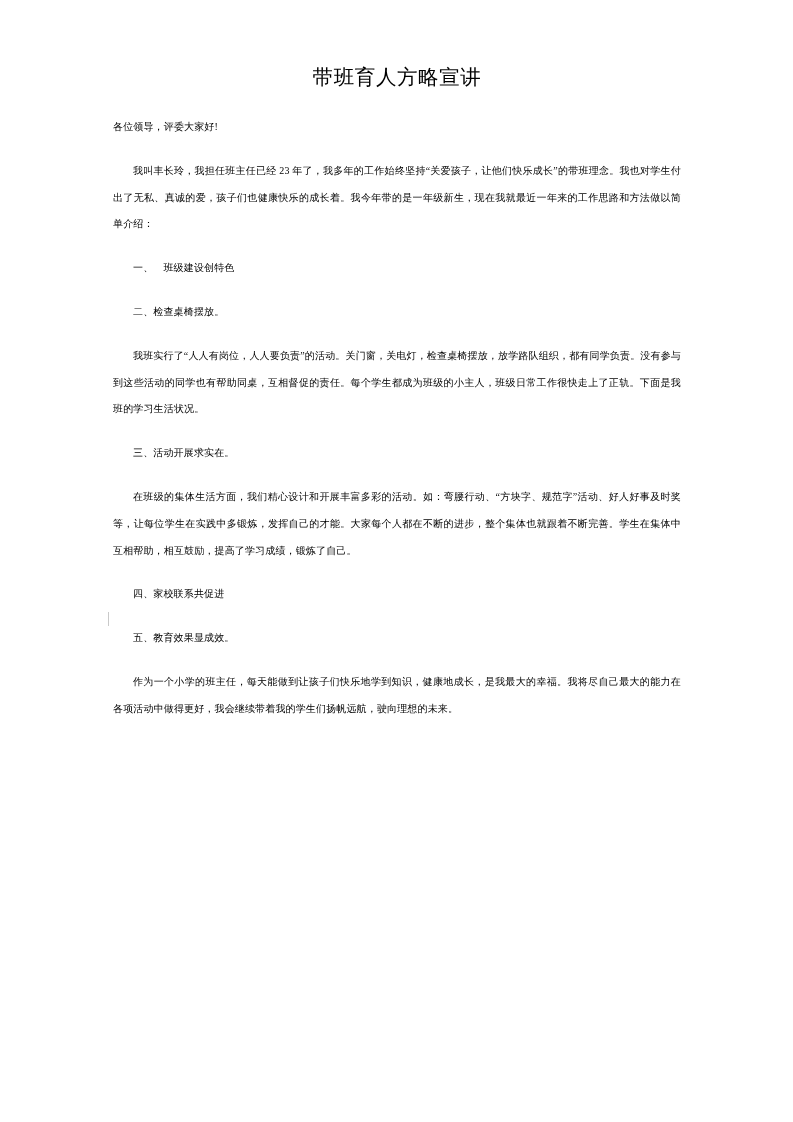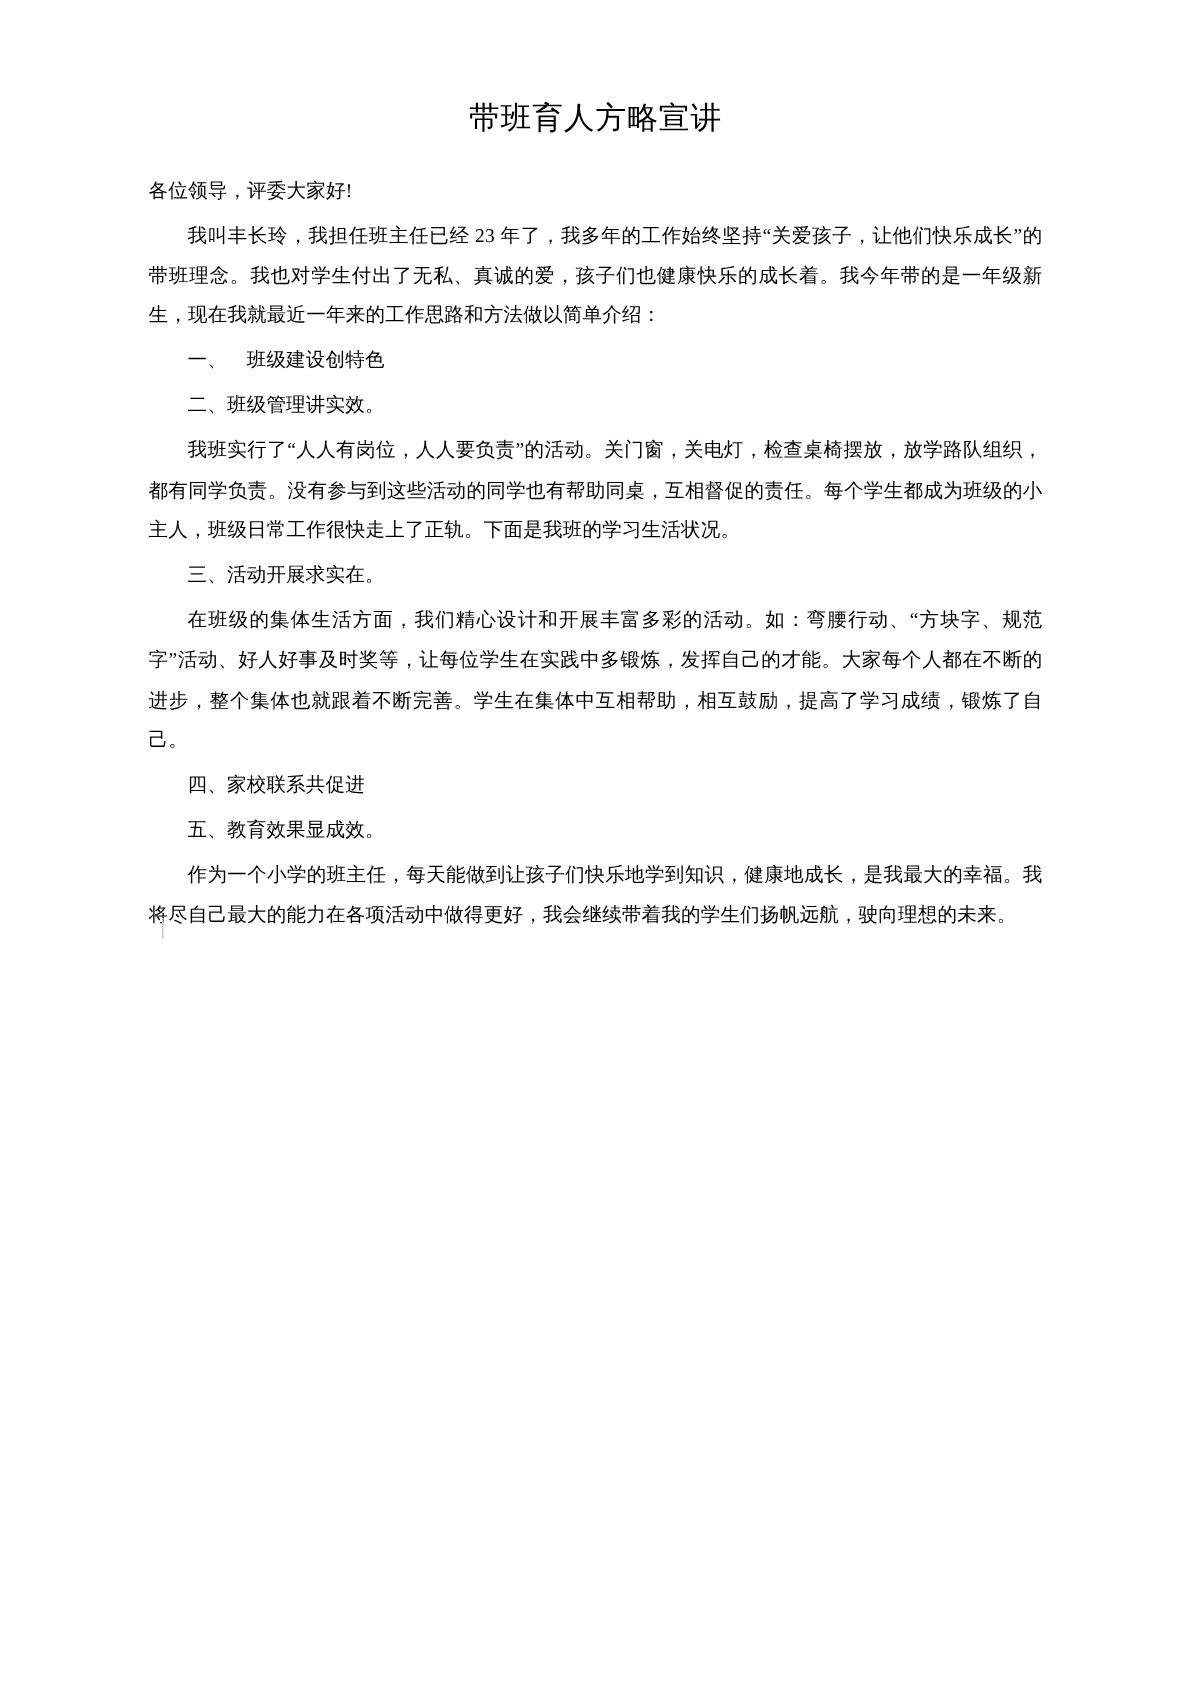--- a/index.html
+++ b/index.html
@@ -26,25 +26,25 @@
     top: 64px;
     width: 602px;
   }
   .doc-title {
     text-align: center;
     font-size: 20.5px;
     line-height: 30px;
     letter-spacing: 0.6px;
     font-weight: normal;
     margin: 0 0 20px 0;
-    font-family: Liberation Sans, sans-serif;
+    font-family: Liberation Mono, monospace;
   }
   p.para {
-    margin: 3px;
-    font-size: 13px;
+    margin: 17px;
+    font-size: 10px;
     line-height: 26.8px;
     text-align: justify;
     text-justify: inter-ideograph;
     letter-spacing: 0.15px;
     word-break: break-all;
   }
   p.indent {
     text-indent: 2em;
   }
   p.heading-wide {
@@ -69,21 +69,21 @@
 
     <h1 class="doc-title">带班育人方略宣讲</h1>
 
     <p class="para">各位领导，评委大家好!</p>
 
     <p class="para indent">我叫丰长玲，我担任班主任已经 23 年了，我多年的工作始终坚持“关爱孩子，让他们快乐成长”的带班理念。我也对学生付出了无私、真诚的爱，孩子们也健康快乐的成长着。我今年带的是一年级新生，现在我就最近一年来的工作思路和方法做以简单介绍：</p>
 
     <p class="para heading-wide">一、　班级建设创特色</p>
 
 
-    <p class="para indent">二、班级管理讲实效。</p>
+    <p class="para indent">二、检查桌椅摆放。</p>
 
 
     <p class="para indent">我班实行了“人人有岗位，人人要负责”的活动。关门窗，关电灯，检查桌椅摆放，放学路队组织，都有同学负责。没有参与到这些活动的同学也有帮助同桌，互相督促的责任。每个学生都成为班级的小主人，班级日常工作很快走上了正轨。下面是我班的学习生活状况。</p>
 
     <p class="para indent">三、活动开展求实在。</p>
 
     <p class="para indent">在班级的集体生活方面，我们精心设计和开展丰富多彩的活动。如：弯腰行动、“方块字、规范字”活动、好人好事及时奖等，让每位学生在实践中多锻炼，发挥自己的才能。大家每个人都在不断的进步，整个集体也就跟着不断完善。学生在集体中互相帮助，相互鼓励，提高了学习成绩，锻炼了自己。</p>
 
     <p class="para indent">四、家校联系共促进</p>
 

